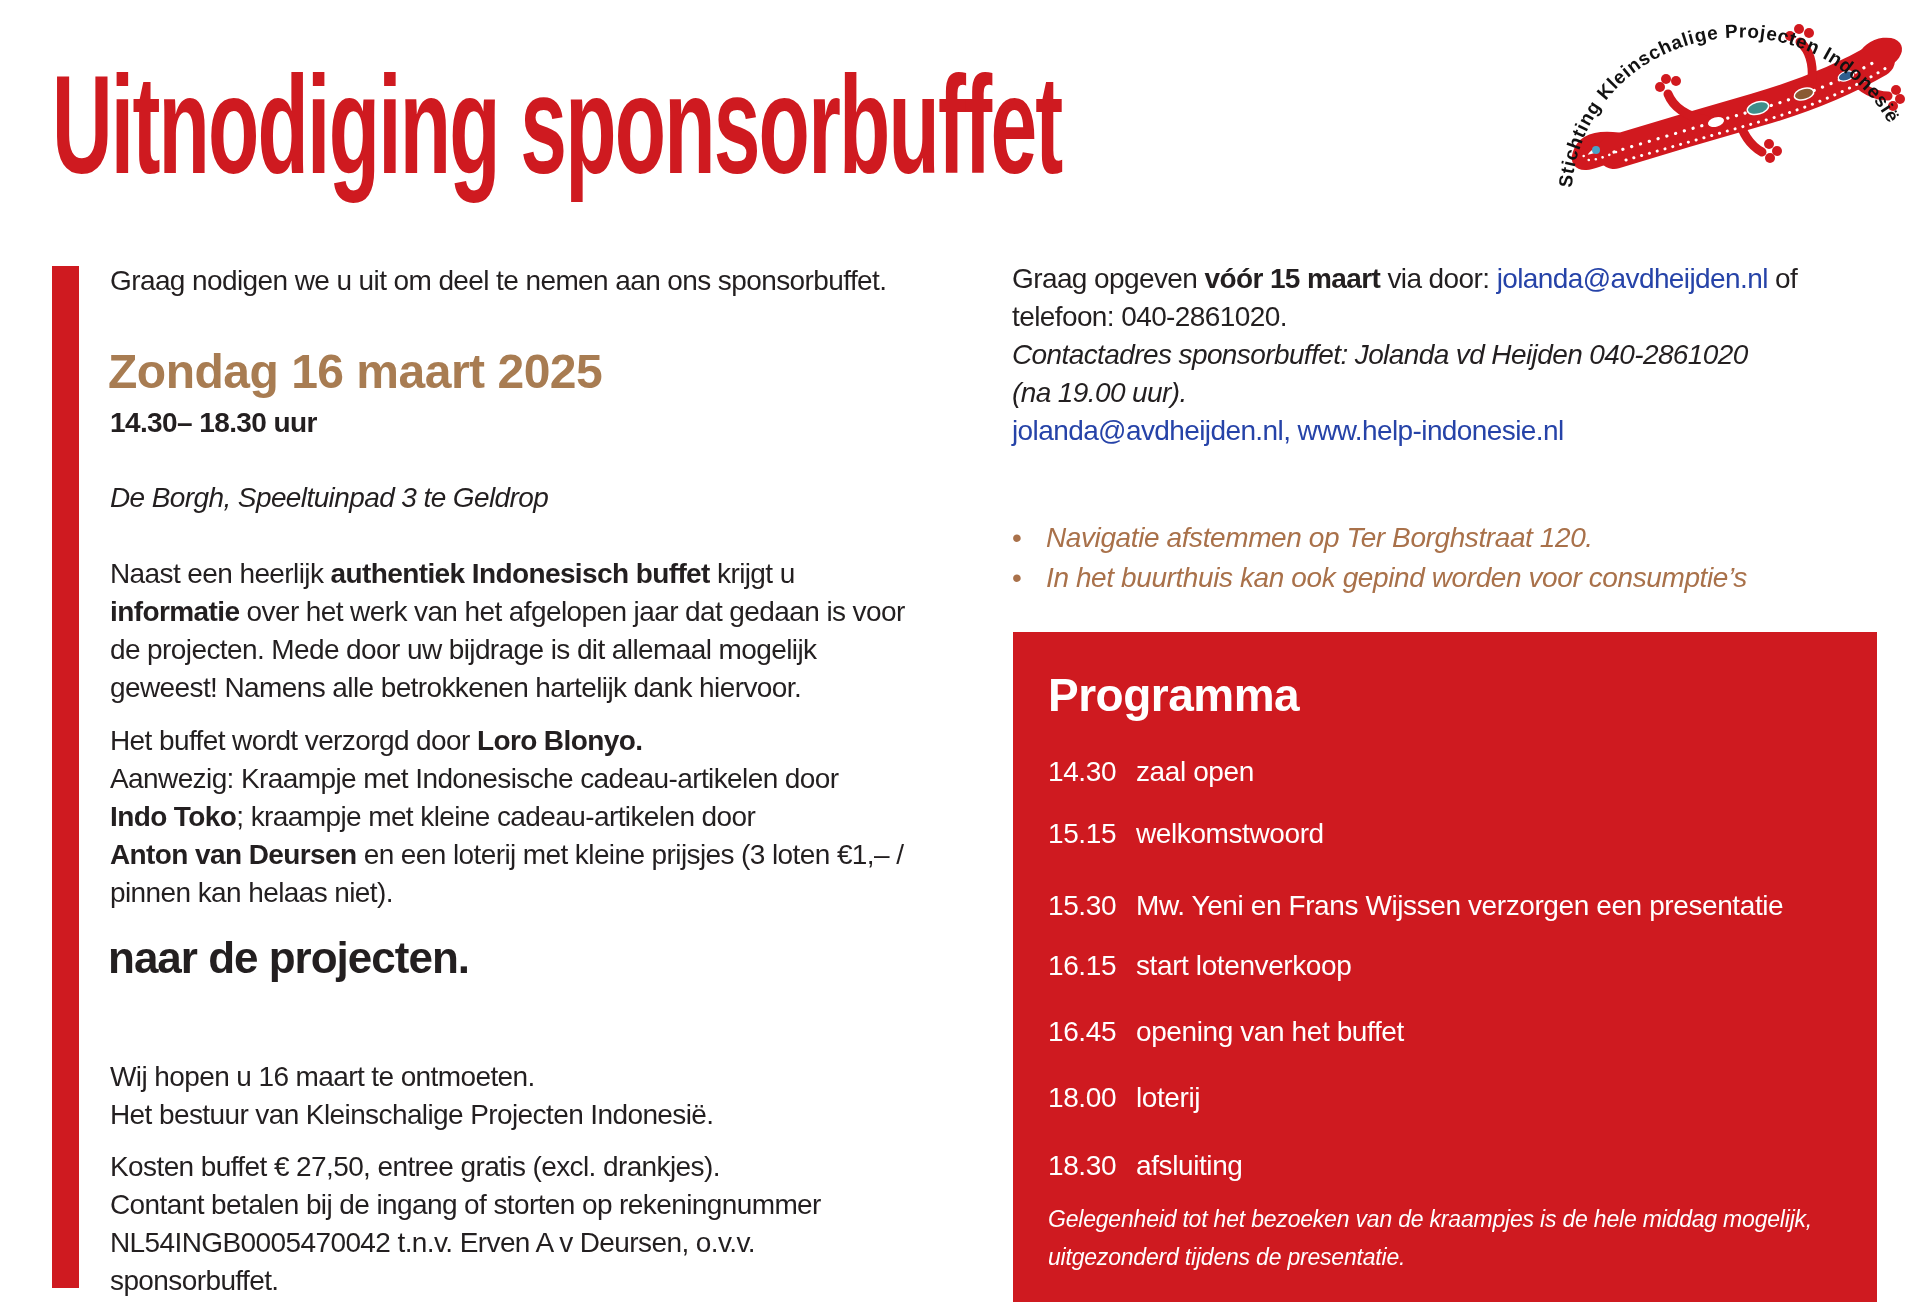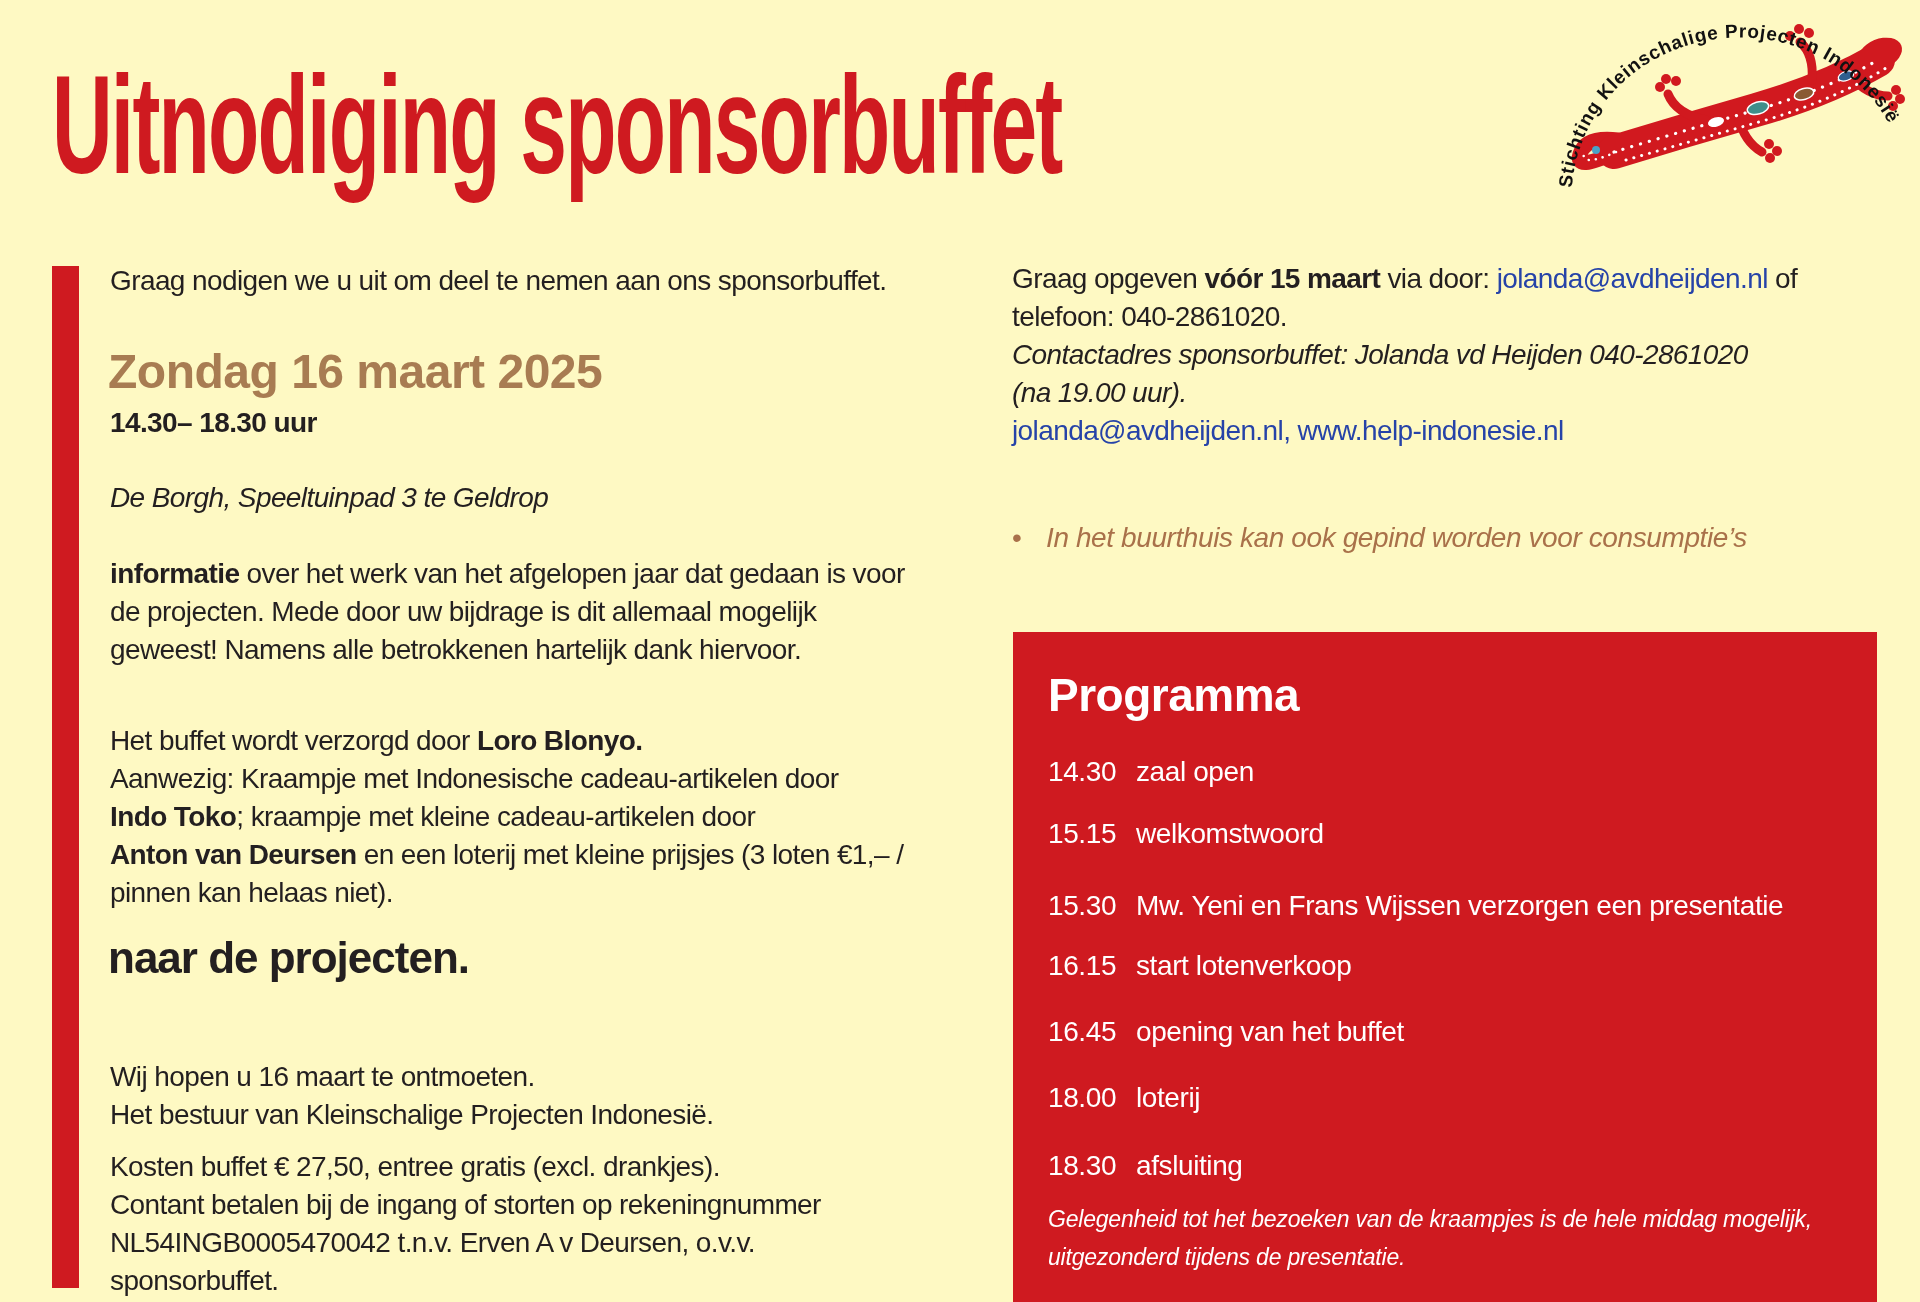--- a/index.html
+++ b/index.html
@@ -1,16 +1,16 @@
 <!DOCTYPE html>
 <html><head>
 <meta charset="utf-8">
 <style>
   html,body{margin:0;padding:0;background:#e8e8e8;}
-  .page{position:relative;width:1920px;height:1302px;background:#fef9c3;overflow:hidden;
+  .page{position:relative;width:1920px;height:1302px;background:#ffffff;overflow:hidden;
         font-family:"Liberation Sans",sans-serif;color:#231f20;}
   .abs{position:absolute;}
   .line{white-space:nowrap;}
   .b{font-weight:700;}
   .i{font-style:italic;}
 
   .title{left:52px;top:44px;font-size:140px;font-weight:700;color:#cf1a20;
          letter-spacing:-3px;transform:scaleX(0.60);transform-origin:left top;white-space:nowrap;}
 
   .logo{left:1556px;top:2px;width:358px;height:204px;}
@@ -95,20 +95,21 @@
 
   <div class="abs redbar"></div>
 
   <div class="abs body-text intro line">Graag nodigen we u uit om deel te nemen aan ons sponsorbuffet.</div>
 
   <div class="abs date-heading">Zondag 16 maart 2025</div>
   <div class="abs body-text time line">14.30– 18.30 uur</div>
   <div class="abs body-text location line">De Borgh, Speeltuinpad 3 te Geldrop</div>
 
   <div class="abs body-text para1">
+    <div class="line"><span>Naast een heerlijk </span><span class="b">authentiek Indonesisch buffet</span><span> krijgt u</span></div>
     <div class="line"><span class="b">informatie</span><span> over het werk van het afgelopen jaar dat gedaan is voor</span></div>
     <div class="line">de projecten. Mede door uw bijdrage is dit allemaal mogelijk</div>
     <div class="line">geweest! Namens alle betrokkenen hartelijk dank hiervoor.</div>
   </div>
 
   <div class="abs body-text para2">
     <div class="line"><span>Het buffet wordt verzorgd door </span><span class="b">Loro Blonyo.</span></div>
     <div class="line">Aanwezig: Kraampje met Indonesische cadeau-artikelen door</div>
     <div class="line"><span class="b">Indo Toko</span><span>; kraampje met kleine cadeau-artikelen door</span></div>
     <div class="line"><span class="b">Anton van Deursen</span><span> en een loterij met kleine prijsjes (3 loten €1,– /</span></div>
@@ -137,20 +138,21 @@
     </div>
     <div class="line">telefoon: 040-2861020.</div>
     <div class="line i">Contactadres sponsorbuffet: Jolanda vd Heijden 040-2861020</div>
     <div class="line i">(na 19.00 uur).</div>
     <div class="line">
       <span class="link">jolanda@avdheijden.nl,</span><span class="link"> www.help-indonesie.nl</span>
     </div>
   </div>
 
   <div class="abs bullets">
+    <div class="line"><span class="bullet-dot">•</span><span>Navigatie afstemmen op Ter Borghstraat 120.</span></div>
     <div class="line"><span class="bullet-dot">•</span><span>In het buurthuis kan ook gepind worden voor consumptie’s</span></div>
   </div>
 
   <div class="abs progbox">
     <div class="prog-title">Programma</div>
 
     <div class="prog-row" style="top:124px">
       <span class="prog-time">14.30</span><span>zaal open</span>
     </div>
     <div class="prog-row" style="top:186px">

